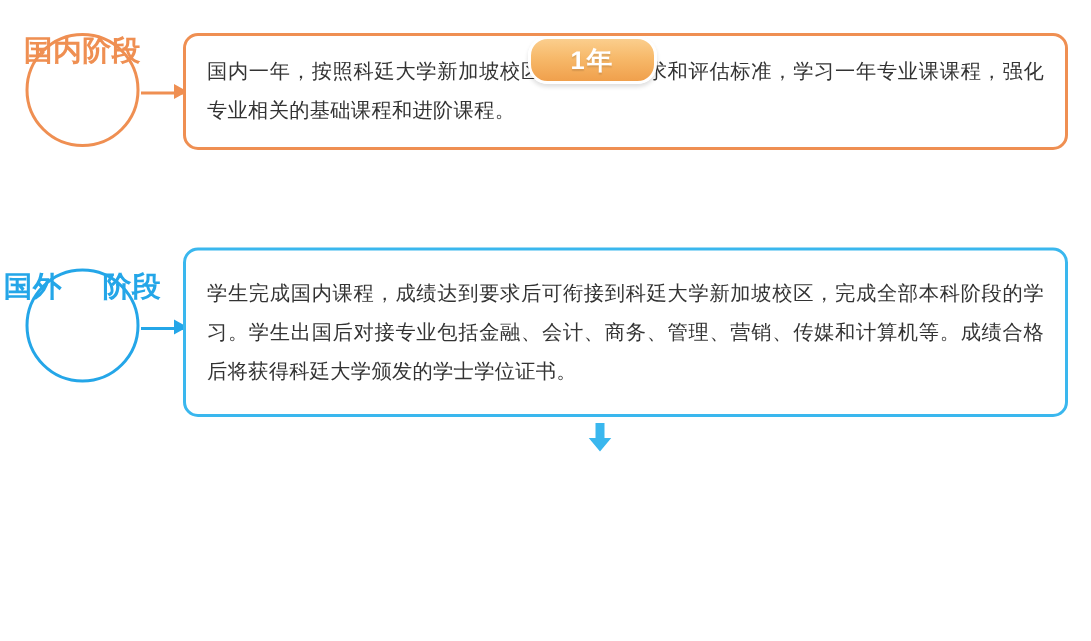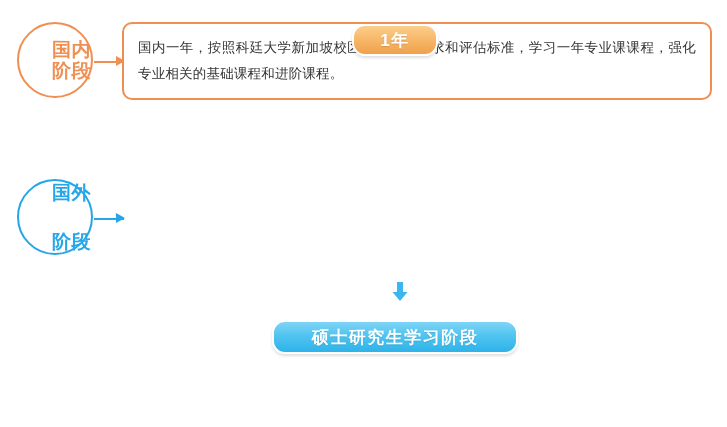--- a/index.html
+++ b/index.html
@@ -21,22 +21,22 @@
   }
 
   
   .stage-circle {
     position: absolute;
     width: 76px;
     height: 76px;
     border-radius: 50%;
     box-sizing: border-box;
     display: flex;
-    flex-direction: column;
-    align-items: flex-end;
+    flex-direction: row;
+    align-items: flex-start;
     justify-content: center;
     line-height: 1.12;
     font-size: 19px;
     font-weight: bold;
     letter-spacing: 0.5px;
   }
   .stage-circle span { display: block; white-space: nowrap; }
 
   .circle-orange {
     border: 2.5px solid #ef8f52;
@@ -153,22 +153,24 @@
   </div>
   <div class="badge badge-orange" id="badge-year">1年</div>
 
   <div class="stage-circle circle-blue">
     <span>国外</span>
     <span>阶段</span>
   </div>
   <div class="conn conn-blue"></div>
   <div class="conn-head conn-head-blue"></div>
 
+  <div class="box box-blue" id="box-bachelor">
+    <div class="box-text">学生完成国内课程，成绩达到要求后可衔接到科廷大学新加坡校区，完成全部本科阶段的学习。学生出国后对接专业包括金融、会计、商务、管理、营销、传媒和计算机等。成绩合格后将获得科廷大学颁发的学士学位证书。</div>
+  </div>
 
   <div class="down-arrow">
     <svg width="22" height="22" viewBox="0 0 22 22" aria-hidden="true">
       <path d="M8 1 L14 1 L14 11 L18.5 11 L11 20 L3.5 11 L8 11 Z" fill="#3ab7ee"></path>
     </svg>
   </div>
 
-  <div class="badge badge-blue" id="badge-master">硕士研究生学习阶段</div>
 
 </div>
 
 </body></html>

